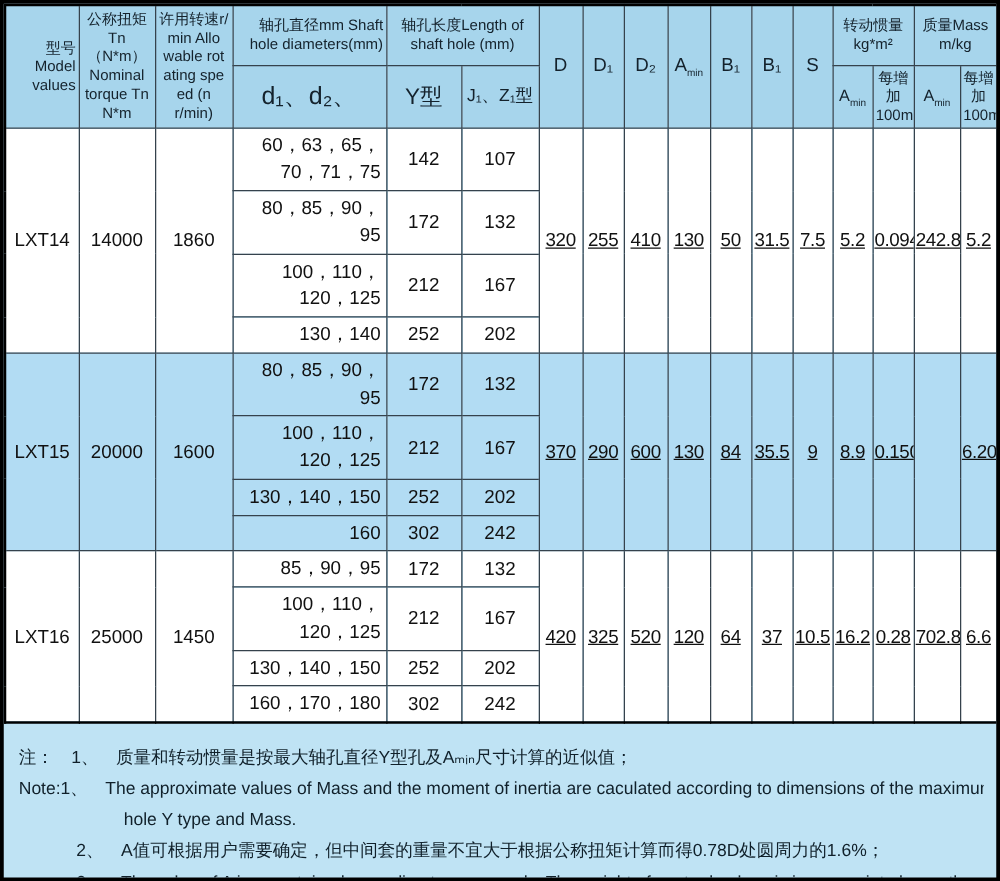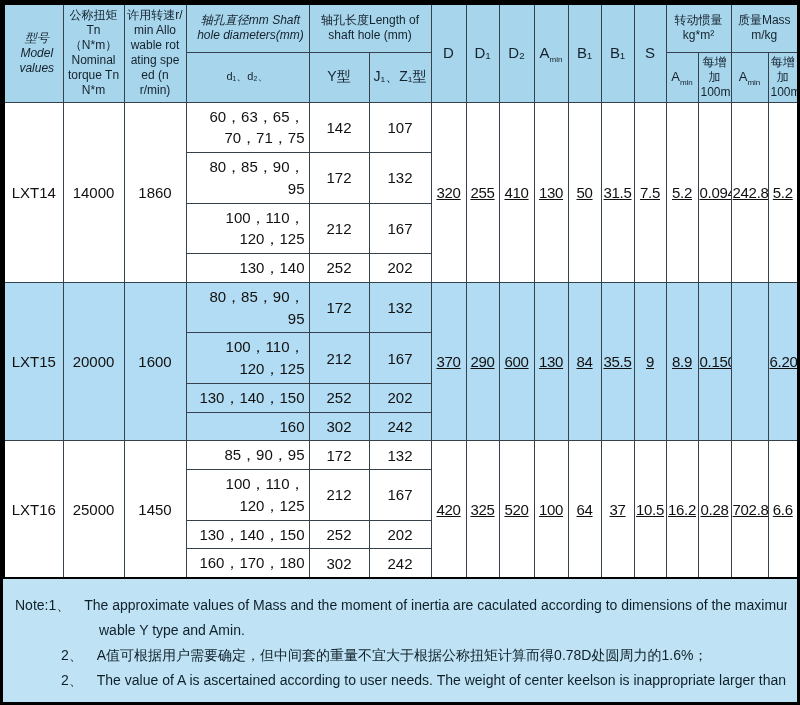--- a/index.html
+++ b/index.html
@@ -20,21 +20,21 @@
   table.spec thead th{
     background:#a7d5ec;
     font-weight:normal;
     font-size:12px;
     line-height:1.25;
     white-space:pre-line;
     text-align:center;
     vertical-align:middle;
     padding:2px;
   }
-  table.spec thead th.th-left{text-align:center;padding-left:8px;font-style:italic;}
+  table.spec thead th.th-left{text-align:right;padding-left:8px;}
   table.spec thead th.th-sym{font-size:15px;}
   table.spec thead th.th-small{font-size:12px;}
   table.spec thead th sub{font-size:8px;line-height:0;}
   table.spec td{
     background:#ffffff;
     font-size:15px;
     text-align:center;
     vertical-align:middle;
     padding:1px;
     color:#111;
@@ -110,22 +110,22 @@
         <th rowspan="2" class="th-sym"><span>A</span><sub>min</sub></th>
         <th rowspan="2" class="th-sym">B₁</th>
         <th rowspan="2" class="th-sym">B₁</th>
         <th rowspan="2" class="th-sym">S</th>
         <th colspan="2">转动惯量
 kg*m²</th>
         <th colspan="2">质量Mass
 m/kg</th>
       </tr>
       <tr style="height:33px">
-        <th style="font-size:11px">d₁、d₂、</th>
-        <th style="font-size:14px">Y型</th>
+        <th style="font-size:20px">d₁、d₂、</th>
+        <th style="font-size:18px">Y型</th>
         <th style="font-size:14px">J₁、Z₁型</th>
         <th style="font-size:13px"><span>A</span><sub>min</sub></th>
         <th class="th-small">每增加
 100mm</th>
         <th style="font-size:13px"><span>A</span><sub>min</sub></th>
         <th class="th-small">每增加
 100mm</th>
       </tr>
     </thead>
     <tbody>
@@ -200,21 +200,21 @@
         <tr style="height: 28px;">
           <td rowspan="4">LXT16</td>
           <td rowspan="4">25000</td>
           <td rowspan="4">1450</td>
           <td class="c-d">85，90，95</td>
           <td>172</td>
           <td>132</td>
           <td class="c-num" rowspan="4">420</td>
           <td class="c-num" rowspan="4">325</td>
           <td class="c-num" rowspan="4">520</td>
-          <td class="c-num" rowspan="4">100</td>
+          <td class="c-num" rowspan="4">120</td>
           <td class="c-num" rowspan="4">64</td>
           <td class="c-num" rowspan="4">37</td>
           <td class="c-num" rowspan="4">10.5</td>
           <td class="c-num" rowspan="4">16.2</td>
           <td class="c-num" rowspan="4">0.28</td>
           <td class="c-num" rowspan="4">702.8</td>
           <td class="c-num" rowspan="4">6.6</td>
         </tr>
         <tr style="height: 45px;">
           <td class="c-d">100，110，120，125</td>
@@ -228,19 +228,20 @@
         </tr>
         <tr style="height: 22px;">
           <td class="c-d">160，170，180</td>
           <td>302</td>
           <td>242</td>
         </tr>
       </tbody>
   </table>
 
   <div class="notes">
+      <div class="note-line ind0">注：　1、　质量和转动惯量是按最大轴孔直径Y型孔及Aₘᵢₙ尺寸计算的近似值；</div>
       <div class="note-line ind0">Note:1、　The approximate values of Mass and the moment of inertia are caculated according to dimensions of the maximum diameter of shaft</div>
-      <div class="note-line ind2">wable Y type and Amin.</div>
+      <div class="note-line ind2">hole Y type and Mass.</div>
       <div class="note-line ind1">2、　A值可根据用户需要确定，但中间套的重量不宜大于根据公称扭矩计算而得0.78D处圆周力的1.6%；</div>
       <div class="note-line ind1">2、　The value of A is ascertained according to user needs. The weight of center keelson is inappropriate larger than the 1.6% computed</div>
     </div>
 
 </div>
 
 </body></html>

